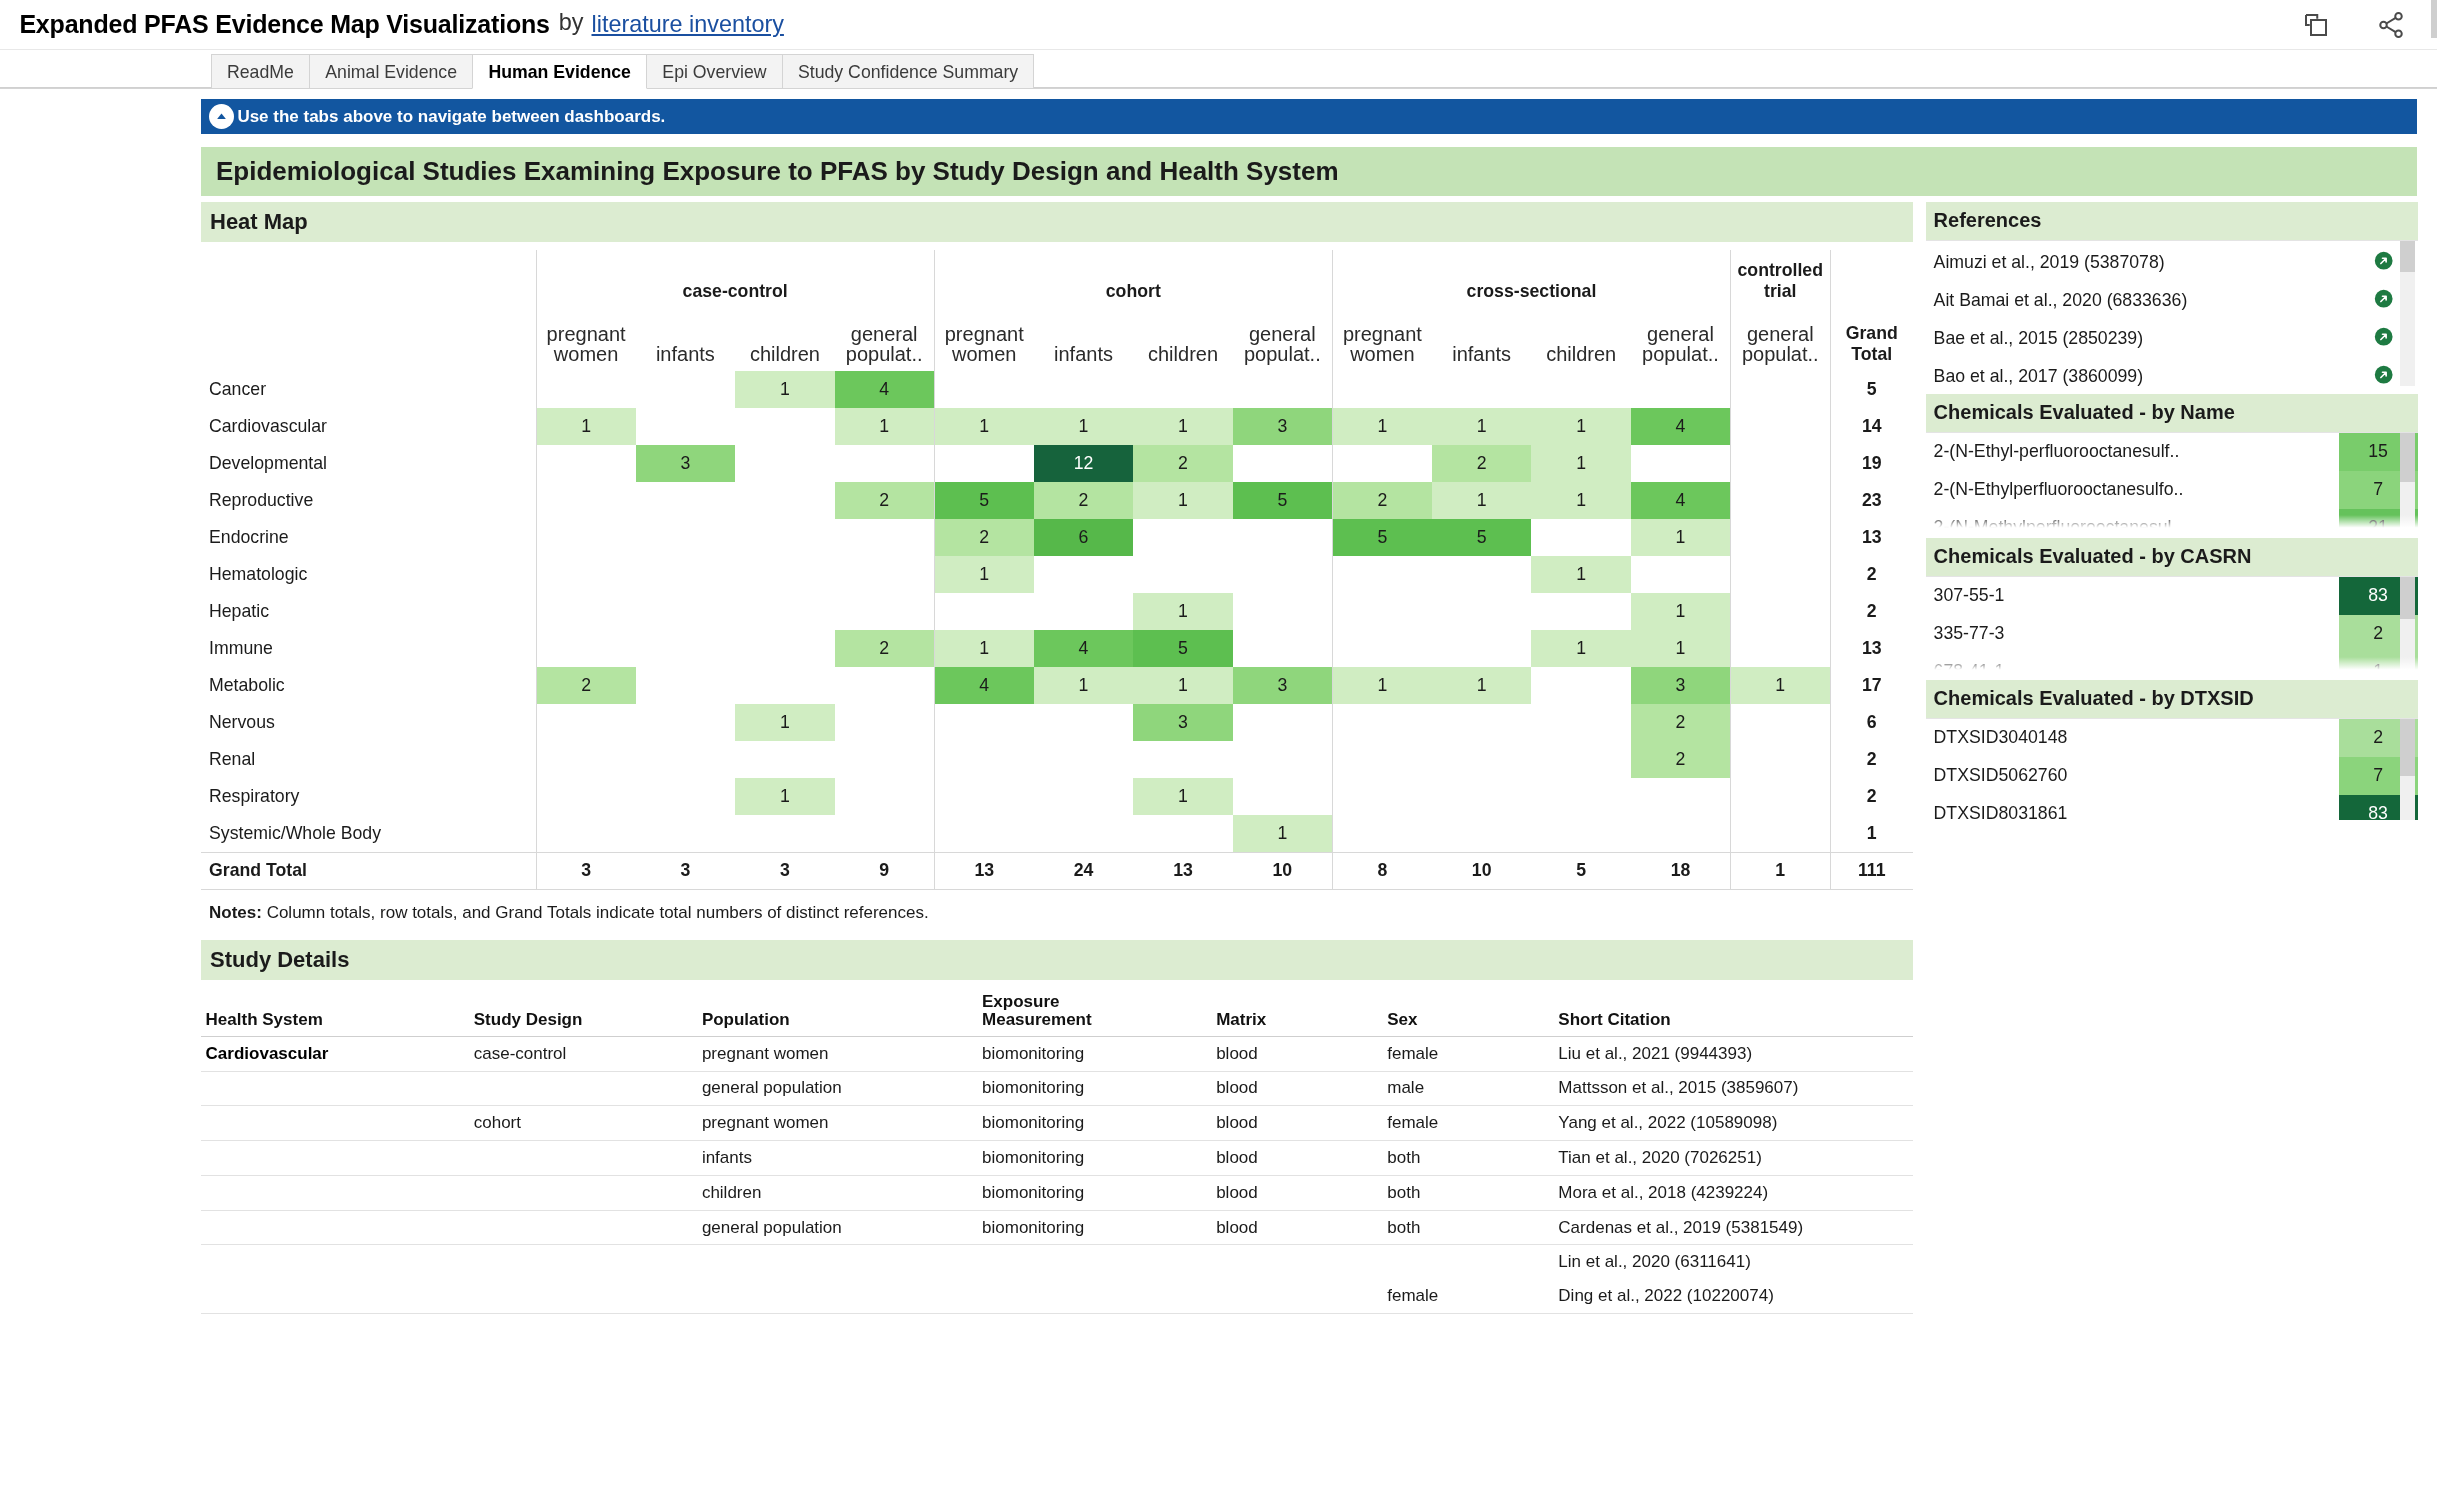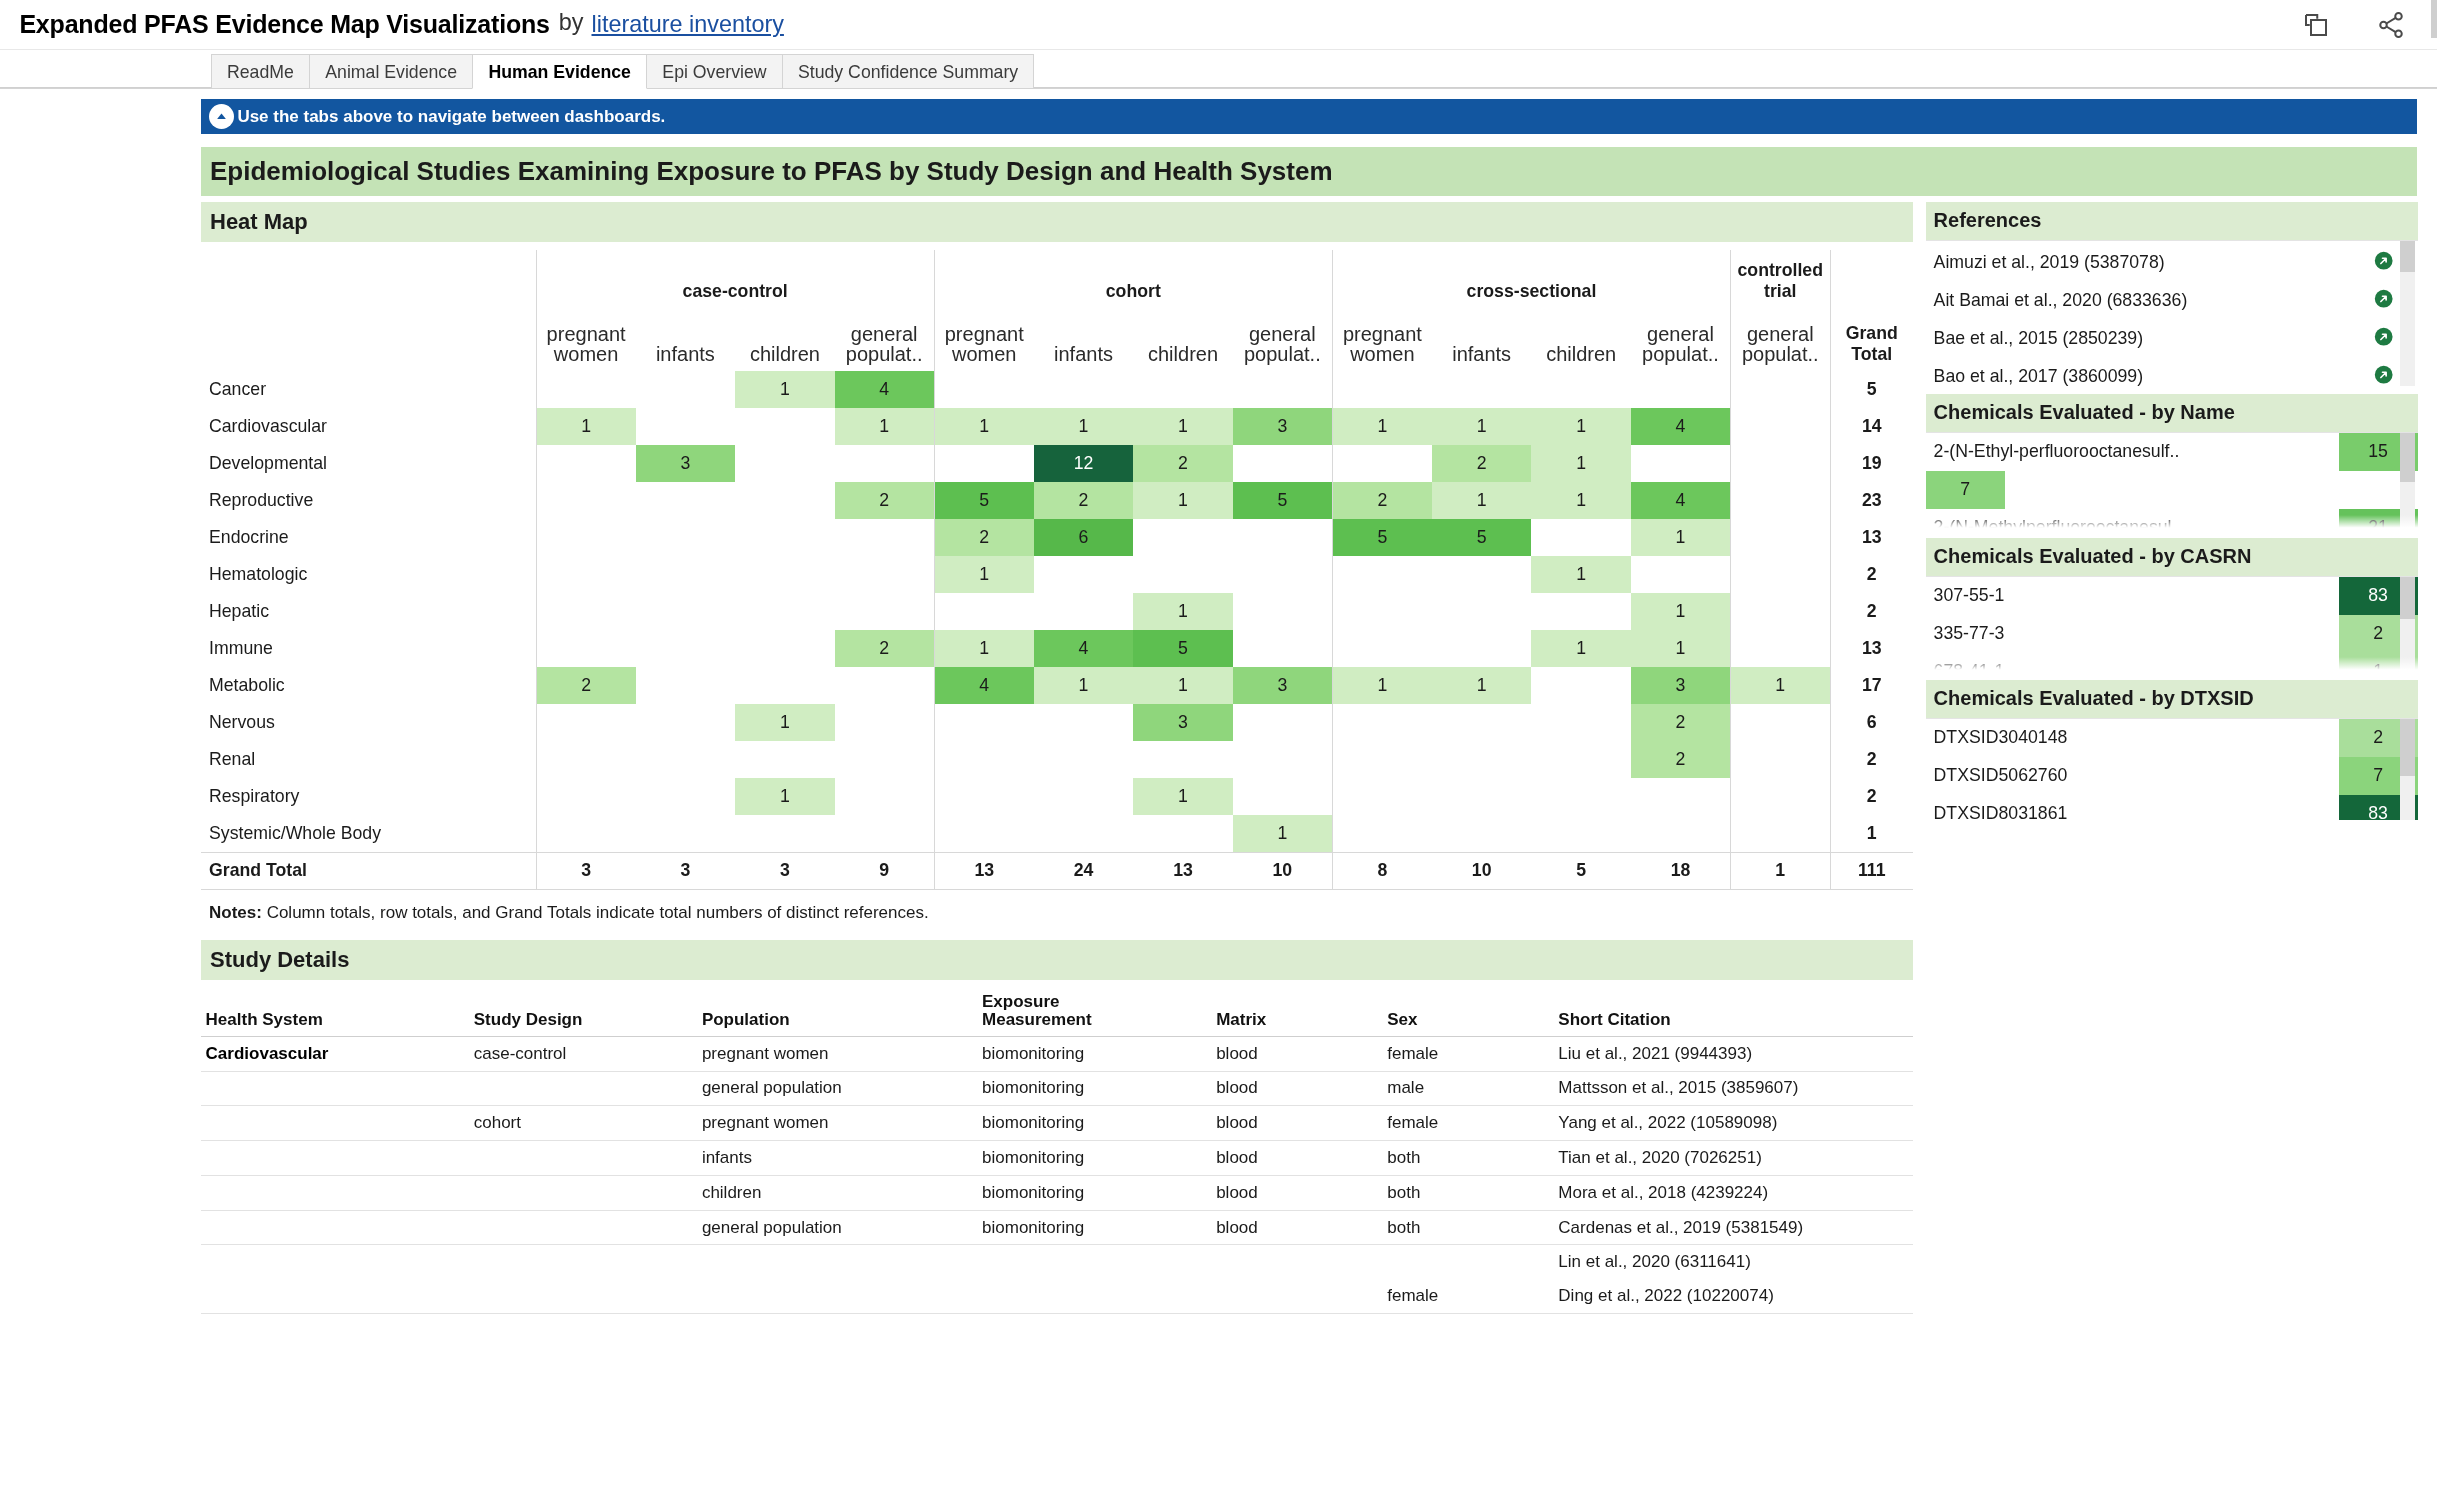--- a/index.html
+++ b/index.html
@@ -82,21 +82,21 @@
     margin:0 3.4px 0 3.4px; flex:none;
   }
   .banner-icon svg{ width:15px;height:15px;color:#1256a0; display:block;}
   
   .maintitle{
     margin-top:12.6px;
     width:2216px;
     background:#c4e3b6;
     height:49px;
     display:flex; align-items:center;
-    padding-left:9px;
+    padding-left:15px;
     font-size:26px; font-weight:bold; color:#1b1b1b;
   }
   
   .cols{ display:flex; margin-top:5.7px; width:2216px; gap:12.6px; align-items:flex-start;}
   .colL{ width:1712px; flex:none;}
   .colR{ width:492px; flex:none;}
   .sechdr{
     background:#dcecd1;
     height:40px; display:flex;align-items:center;
     padding-left:9px;
@@ -1011,20 +1011,21 @@
 
       <div class="panel">
         <div class="panel-hdr">Chemicals Evaluated - by Name</div>
         <div class="panel-body" style="height:98px">
           <div id="chemname">
               <div class="kv-row">
                 <div class="kv-label">2-(N-Ethyl-perfluorooctanesulf..</div>
                 <div class="kv-val" style="background: rgb(121, 204, 107);">15</div>
               </div>
               <div class="kv-row">
+                <div class="kv-label">2-(N-Ethylperfluorooctanesulfo..</div>
                 <div class="kv-val" style="background: rgb(139, 212, 124);">7</div>
               </div>
               <div class="kv-row">
                 <div class="kv-label">2-(N-Methylperfluorooctanesul..</div>
                 <div class="kv-val" style="background: rgb(101, 194, 91);">21</div>
               </div>
             </div>
           <div class="scrollbar" style="height:98px"></div>
           <div class="scrollthumb" style="top:0;height:49px"></div>
           <div class="fade-bottom"></div>

